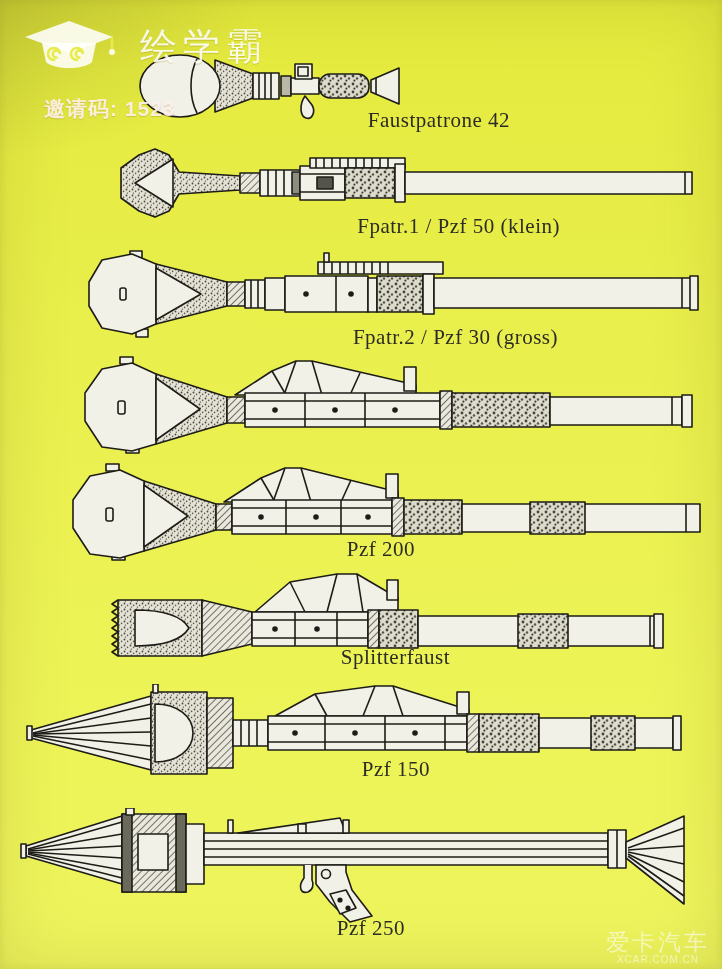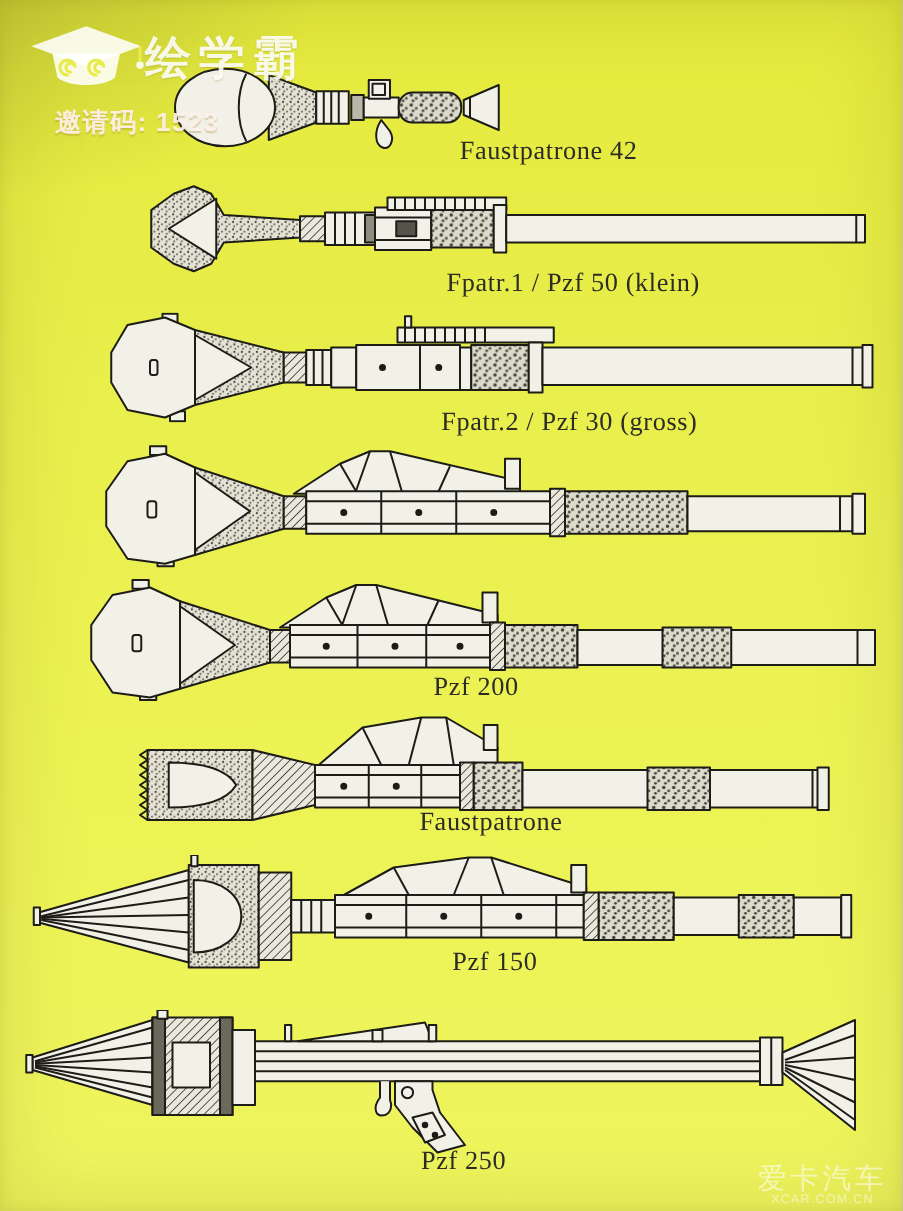--- a/index.html
+++ b/index.html
@@ -22,25 +22,25 @@
   .figure svg{display:block;width:100%;height:100%;}
   .wlabel{
     position:absolute;text-align:right;
     font-family:"Liberation Serif","DejaVu Serif",serif;
     font-size:21px;color:#2c2b25;letter-spacing:.5px;white-space:nowrap;
   }
   
   .wm-top{position:absolute;left:24px;top:18px;color:rgba(255,255,255,.88);}
   .wm-top .row1{display:flex;align-items:center;}
   .wm-brand{
-    font-size:37px;font-weight:bold;letter-spacing:6px;margin-left:0;
+    font-size:37px;font-weight:normal;letter-spacing:6px;margin-left:24px;
     text-shadow:0 1px 1px rgba(150,140,30,.35);
   }
   .wm-invite{
-    margin:8px 0 0 20px;font-size:21px;font-weight:bold;
+    margin:19px 0 0 20px;font-size:21px;font-weight:bold;
     color:rgba(255,242,238,.9);letter-spacing:1px;
     text-shadow:0 1px 1px rgba(150,120,30,.3);
   }
   
   .wm-bottom{
     position:absolute;right:12px;bottom:4px;text-align:center;
     color:rgba(255,255,255,.55);line-height:1.05;
   }
   .wm-bottom .brand{font-size:23px;font-weight:normal;letter-spacing:3px;}
   .wm-bottom .site{font-size:10px;font-weight:normal;letter-spacing:1px;}
@@ -258,21 +258,21 @@
           <circle cx="212" cy="57" r="2" fill="#1d1c17"></circle>
         <rect x="263" y="38" width="11" height="38" fill="url(#hatch)"></rect>
         <rect x="274" y="38" width="39" height="38" fill="url(#stip2)"></rect>
         <rect x="313" y="44" width="240" height="30"></rect>
         <rect x="413" y="42" width="50" height="34" fill="url(#stip2)"></rect>
         <line x1="545" y1="44" x2="545" y2="74"></line>
         <rect x="549" y="42" width="9" height="34"></rect>
       </g>
     </svg>
   </div>
-  <div class="wlabel" style="left:250px;top:645px;width:200px">Faustpatrone</div>
+  <div class="wlabel" style="left:250px;top:645px;width:200px">Splitterfaust</div>
 
   <div class="figure" style="left:25px;top:684px;width:660px;height:97px">
     <svg viewBox="0 0 660 97">
       <g stroke="#1d1c17" stroke-width="1.6" fill="#f2f1e8" stroke-linejoin="round">
         <polygon points="6,46 126,12 126,86 6,54"></polygon>
         <line x1="8" y1="49" x2="126" y2="20"></line>
           <line x1="8" y1="50" x2="126" y2="34"></line>
           <line x1="8" y1="50" x2="126" y2="48"></line>
           <line x1="8" y1="51" x2="126" y2="62"></line>
           <line x1="8" y1="52" x2="126" y2="76"></line>

